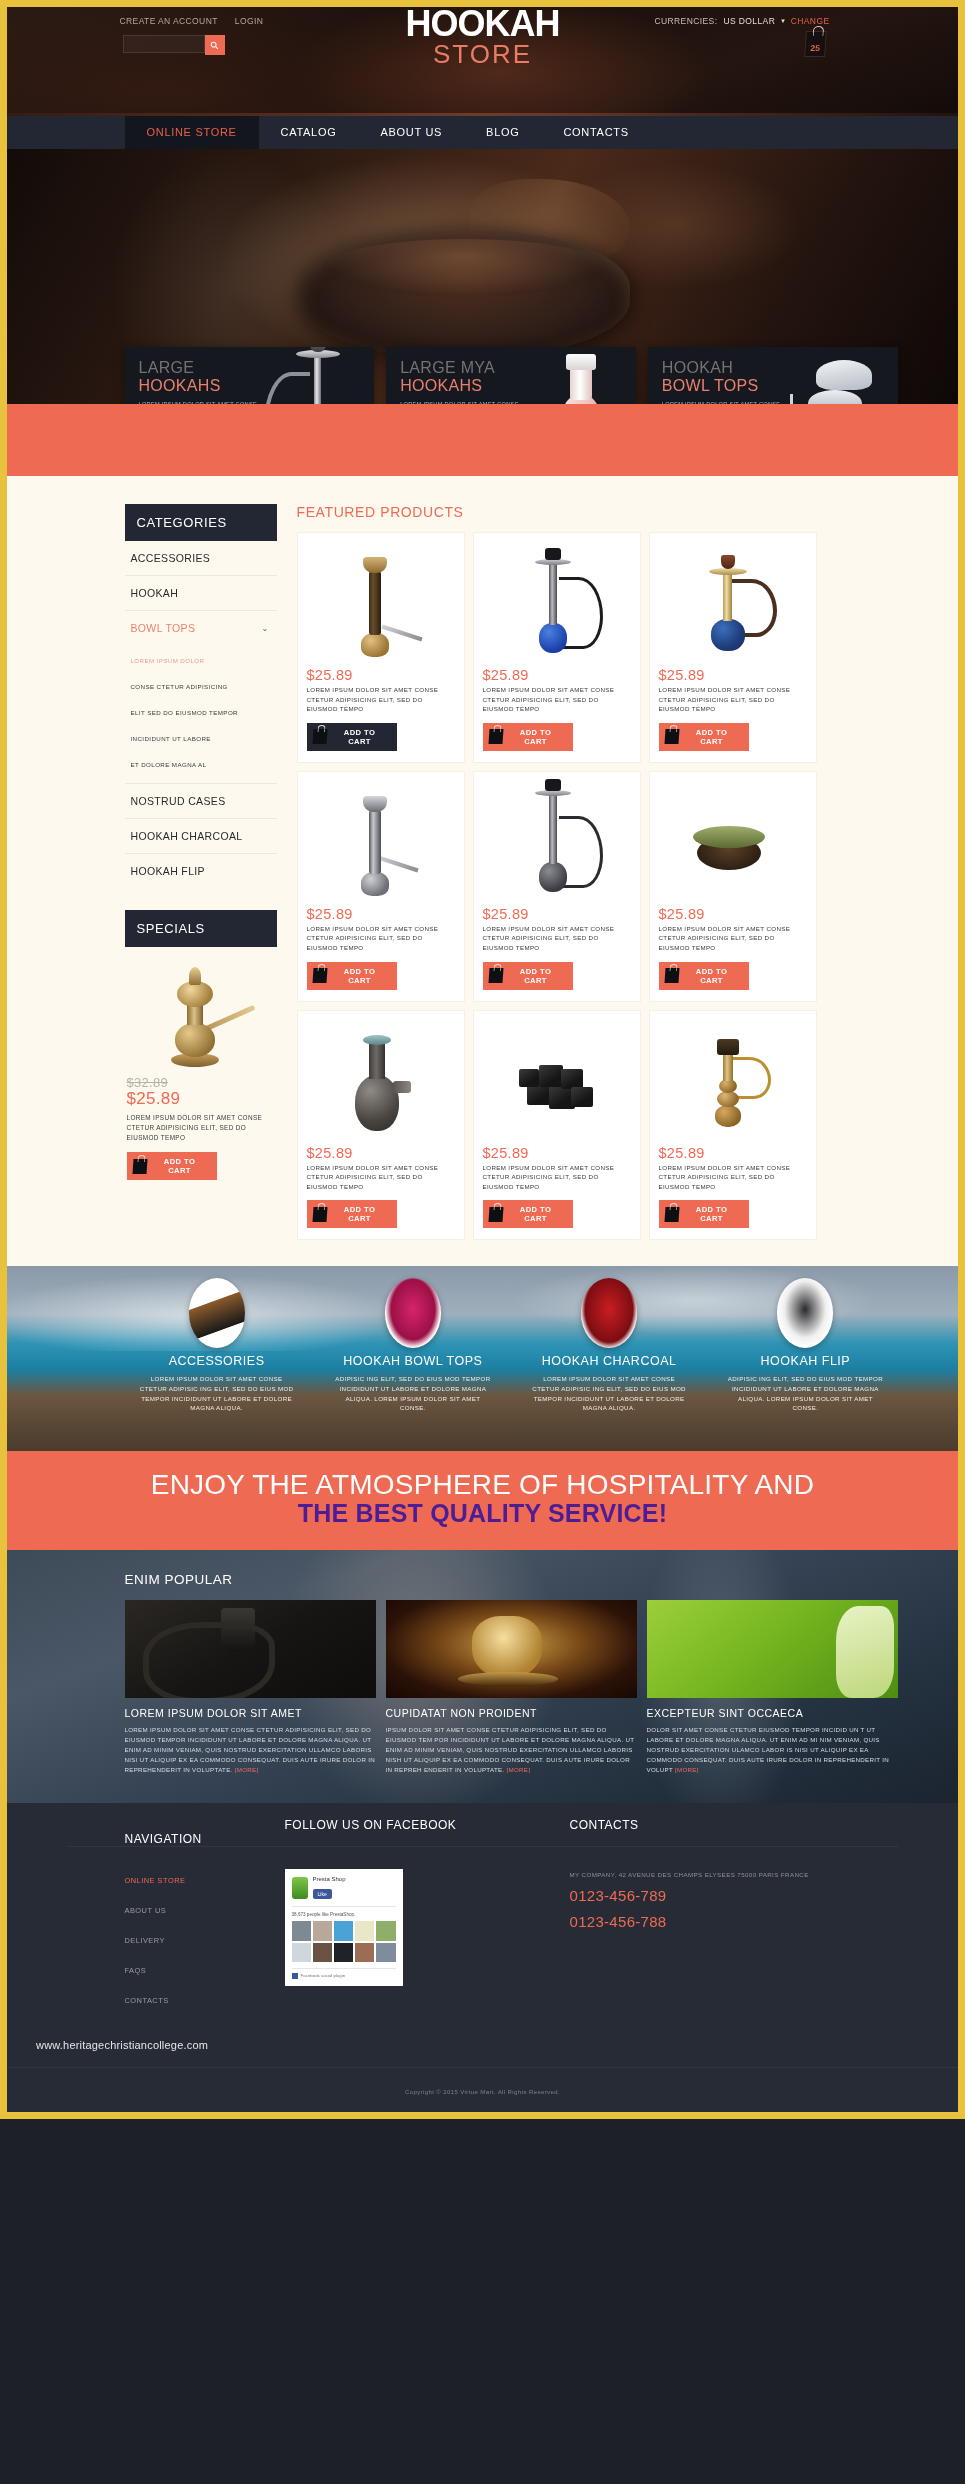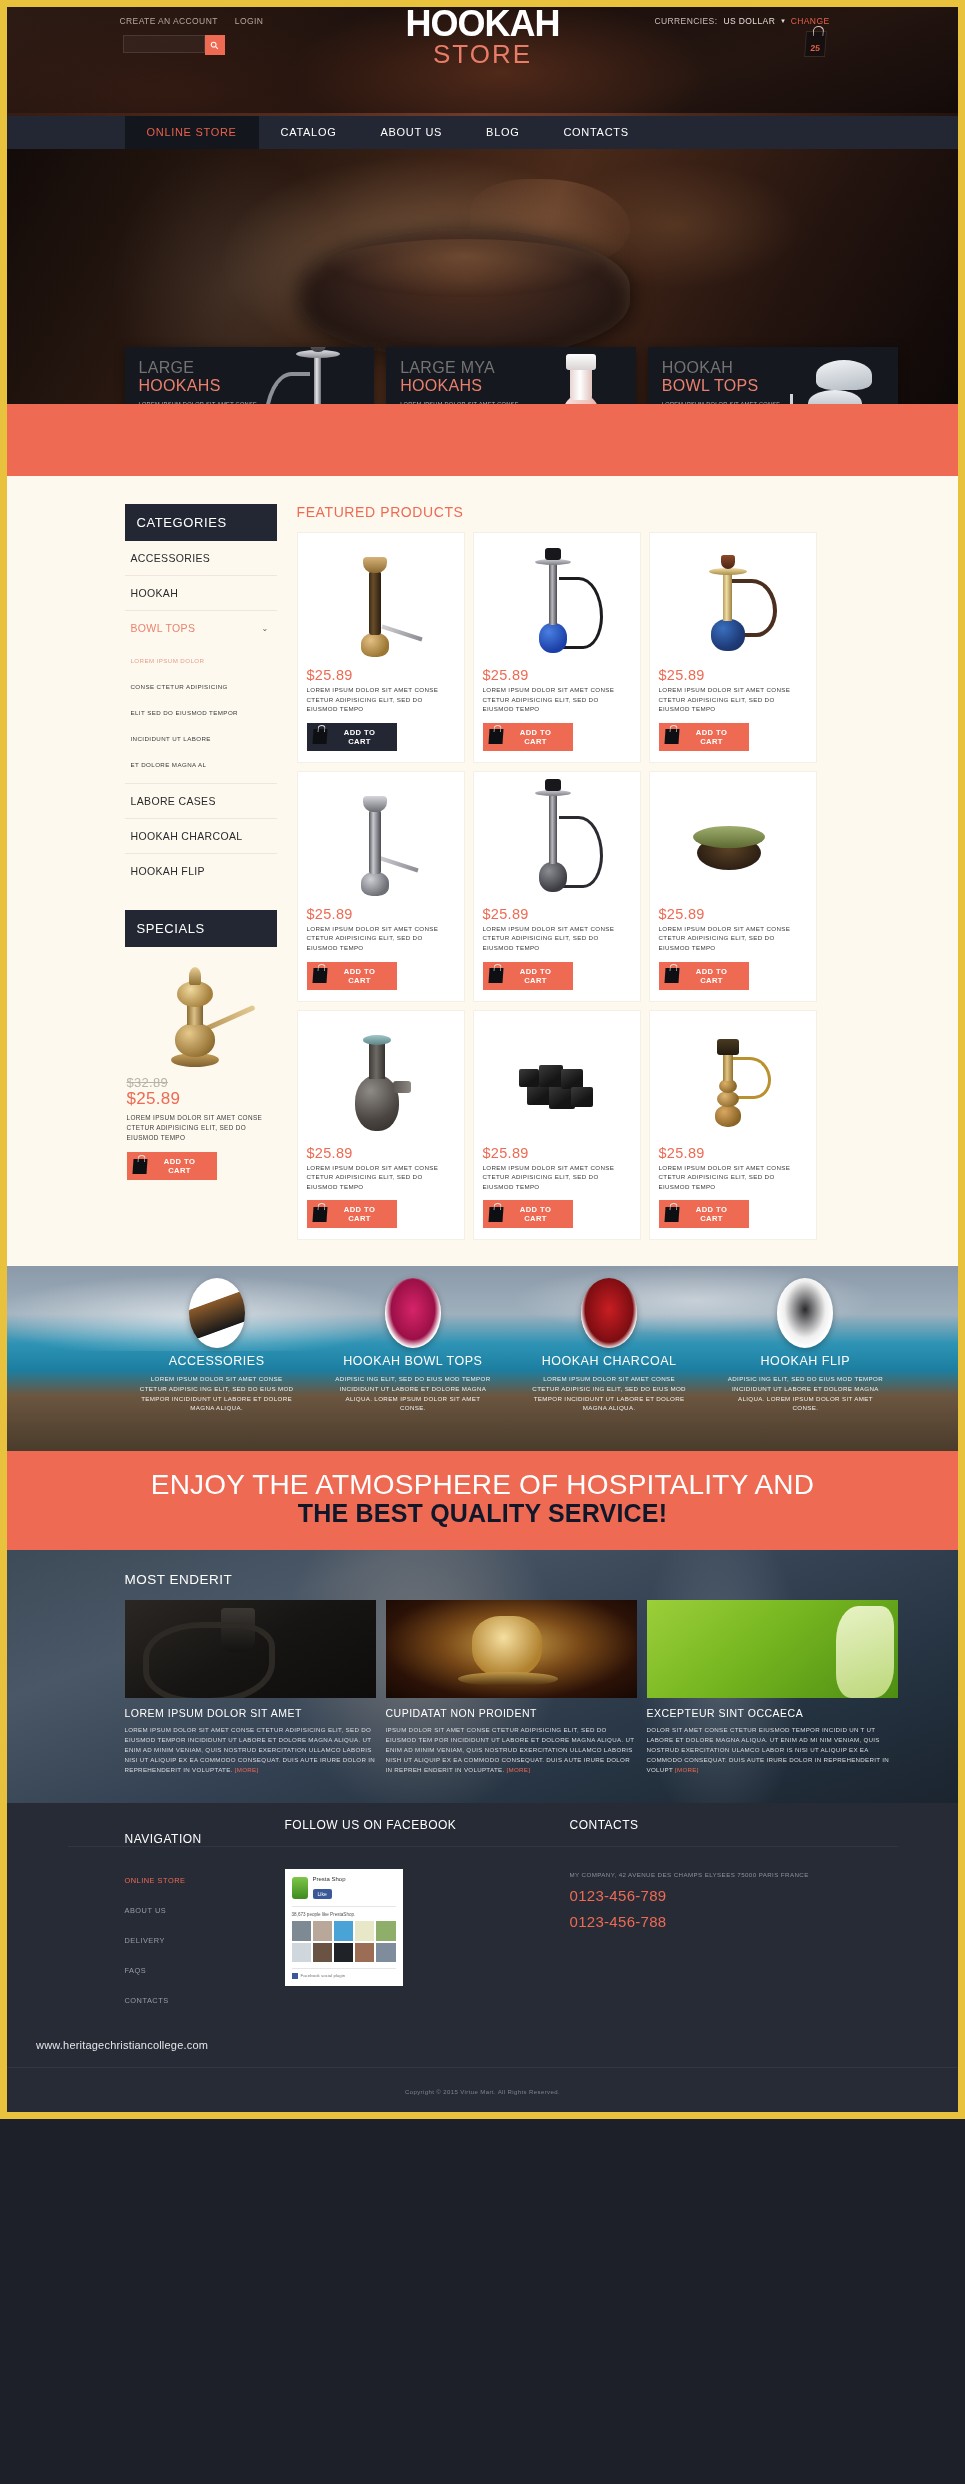--- a/index.html
+++ b/index.html
@@ -265,21 +265,21 @@
   .fc1{background:linear-gradient(160deg,#fff 0%,#fff 35%,#8a5a2a 36%,#1a1a1a 70%,#fff 71%);}
   .fc2{background:radial-gradient(ellipse at 50% 45%, #d6246a 0%, #9b1046 55%, #fff 70%);}
   .fc3{background:radial-gradient(ellipse at 50% 45%, #c81e22 0%, #7c0d12 60%, #fff 72%);}
   .fc4{background:radial-gradient(ellipse at 50% 45%, #2a2a2e 0%, #efefef 52%, #fff 70%);}
   .feat-title { color:#fff; font-size:12.5px; letter-spacing:.5px; margin-bottom: 6px; }
   .feat-desc { color:#f0eeec; font-size:6.2px; line-height:9.6px; letter-spacing:.35px; padding: 0 12px; }
 
   
   .cta { background:#ef6a53; padding: 20px 0 22px 0; text-align:center; }
   .cta-l1 { color:#fff; font-size:28px; letter-spacing:.2px; font-weight:300; line-height:27px;}
-  .cta-l2 { color:#0f172a; font-size:25px; letter-spacing:.2px; font-weight:bold; line-height:30px;}
+  .cta-l2 { color:#4c1d95; font-size:25px; letter-spacing:.2px; font-weight:bold; line-height:30px;}
 
   
   .popular {
     position:relative; overflow:hidden; padding: 22px 0 28px 0;
     background: linear-gradient(160deg,#3d4a58 0%, #4a5766 25%, #334152 52%, #23303e 78%, #1b242f 100%);
   }
   .popular:before{
     content:""; position:absolute; left:28%; top:-10px; width: 300px; height: 290px;
     background: radial-gradient(ellipse at 50% 40%, rgba(225,205,185,.33), rgba(0,0,0,0) 66%);
   }
@@ -484,21 +484,21 @@
             <ul class="sublist">
               <li><a href="#" class="hl">LOREM IPSUM DOLOR</a></li>
               <li><a href="#">CONSE CTETUR ADIPISICING</a></li>
               <li><a href="#">ELIT SED DO EIUSMOD TEMPOR</a></li>
               <li><a href="#">INCIDIDUNT UT LABORE</a></li>
               <li><a href="#">ET DOLORE MAGNA AL</a></li>
             </ul>
           </li>
           <li>
               <a class="cat-link" href="#">
-            <span>LABORE CASES</span>
+            <span>NOSTRUD CASES</span>
               </a>
             </li>
           <li>
               <a class="cat-link" href="#">
             <span>HOOKAH CHARCOAL</span>
               </a>
             </li>
           <li>
               <a class="cat-link" href="#">
             <span>HOOKAH FLIP</span>
@@ -702,21 +702,21 @@
     </div>
   </div>
 
   <div class="cta">
     <div class="cta-l1">ENJOY THE ATMOSPHERE OF HOSPITALITY AND</div>
     <div class="cta-l2">THE BEST QUALITY SERVICE!</div>
   </div>
 
   <div class="popular">
     <div class="pop-inner">
-      <div class="pop-title">MOST ENDERIT</div>
+      <div class="pop-title">ENIM POPULAR</div>
       <div class="pop-grid">
 
         <div class="pop-card">
           <div class="pop-img pimg1"></div>
           <div class="pop-h">LOREM IPSUM DOLOR SIT AMET</div>
           <div class="pop-p">
             <span>LOREM IPSUM DOLOR SIT AMET CONSE CTETUR ADIPISICING ELIT, SED DO EIUSMOD TEMPOR INCIDIDUNT UT LABORE ET DOLORE MAGNA ALIQUA. UT ENIM AD MINIM VENIAM, QUIS NOSTRUD EXERCITATION ULLAMCO LABORIS NISI UT ALIQUIP EX EA COMMODO CONSEQUAT. DUIS AUTE IRURE DOLOR IN REPREHENDERIT IN VOLUPTATE.</span>
             <a href="#" class="pop-more">[MORE]</a>
           </div>
         </div>

